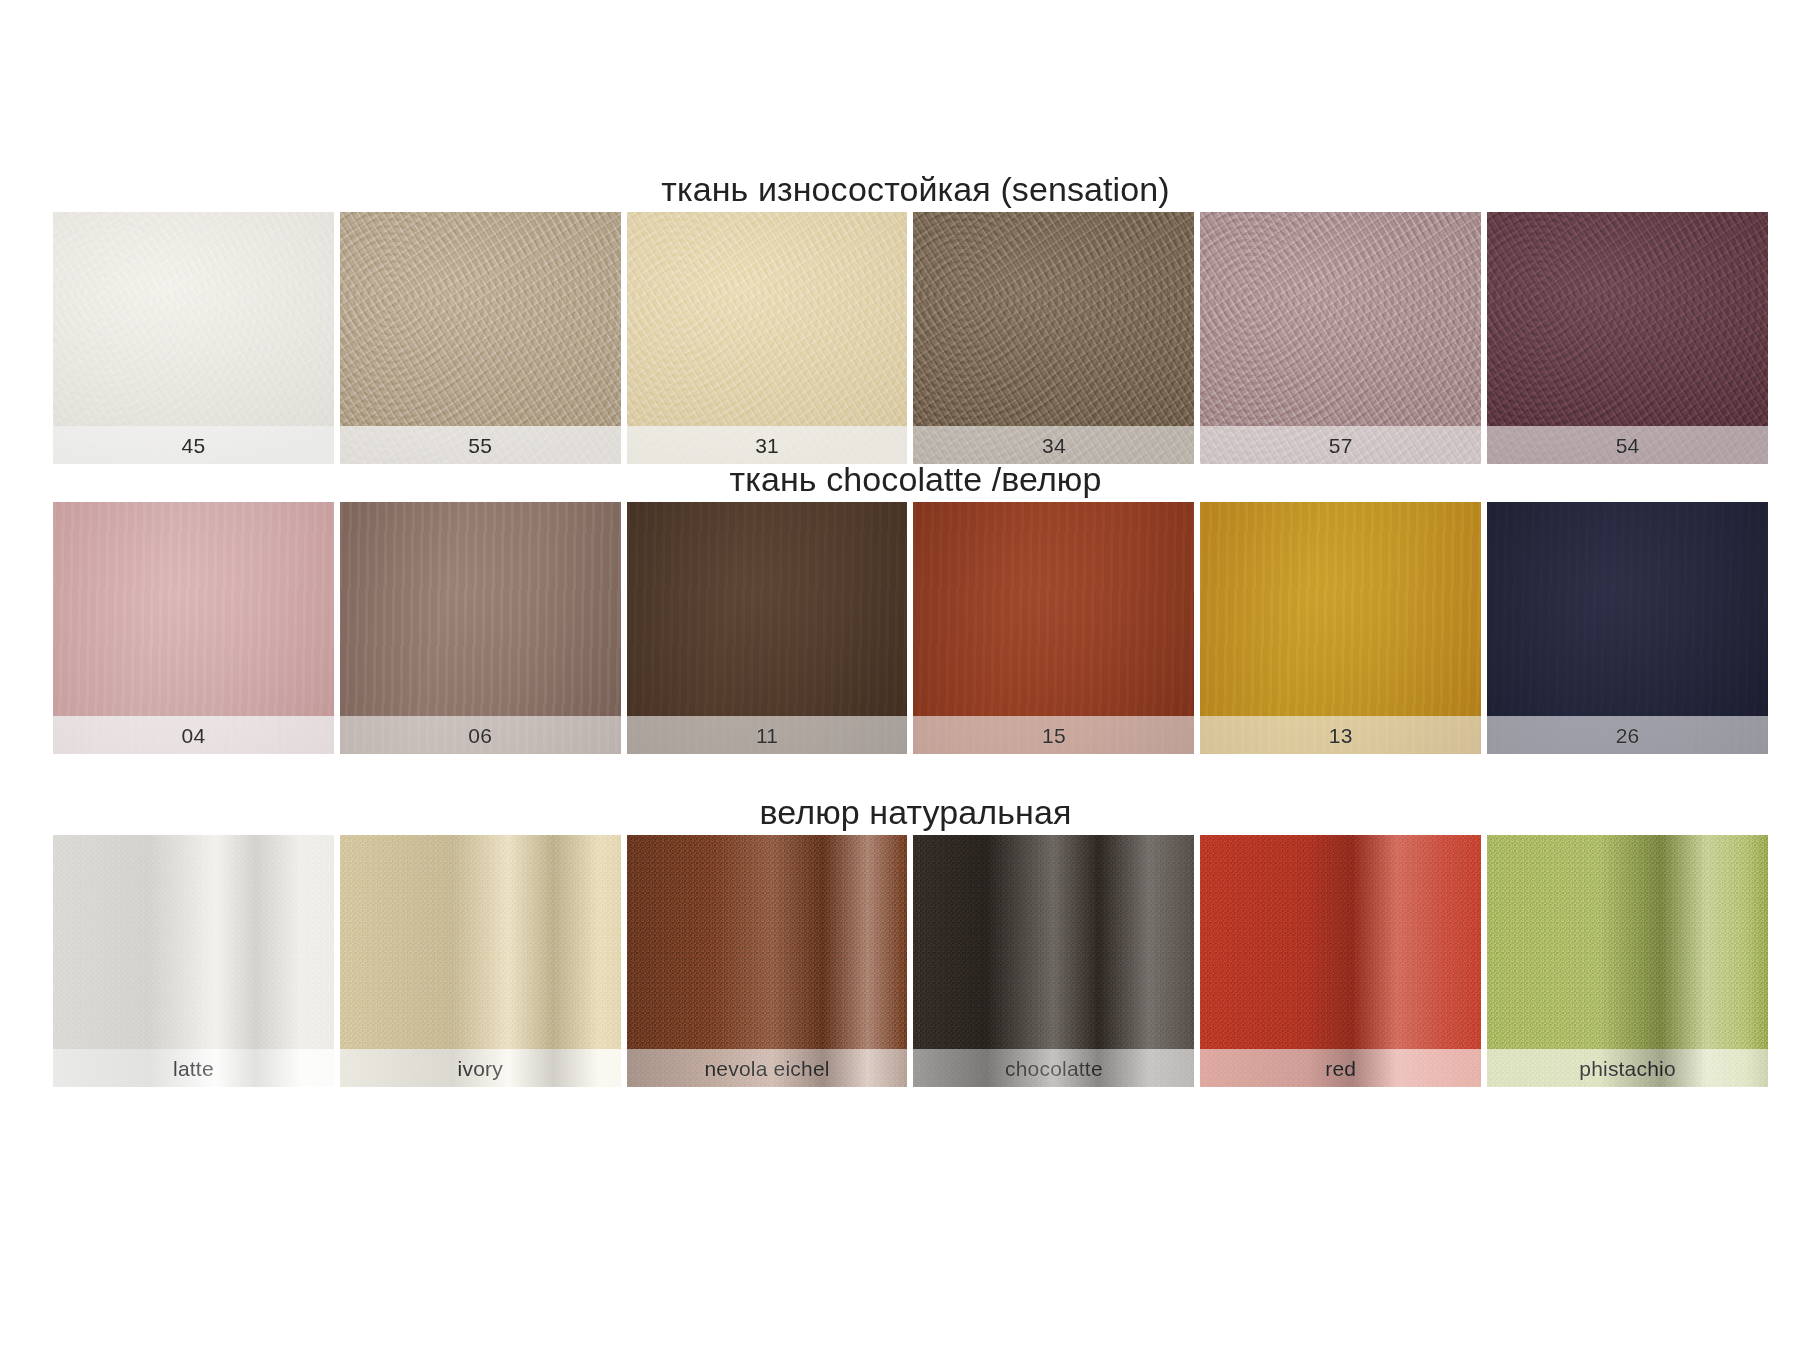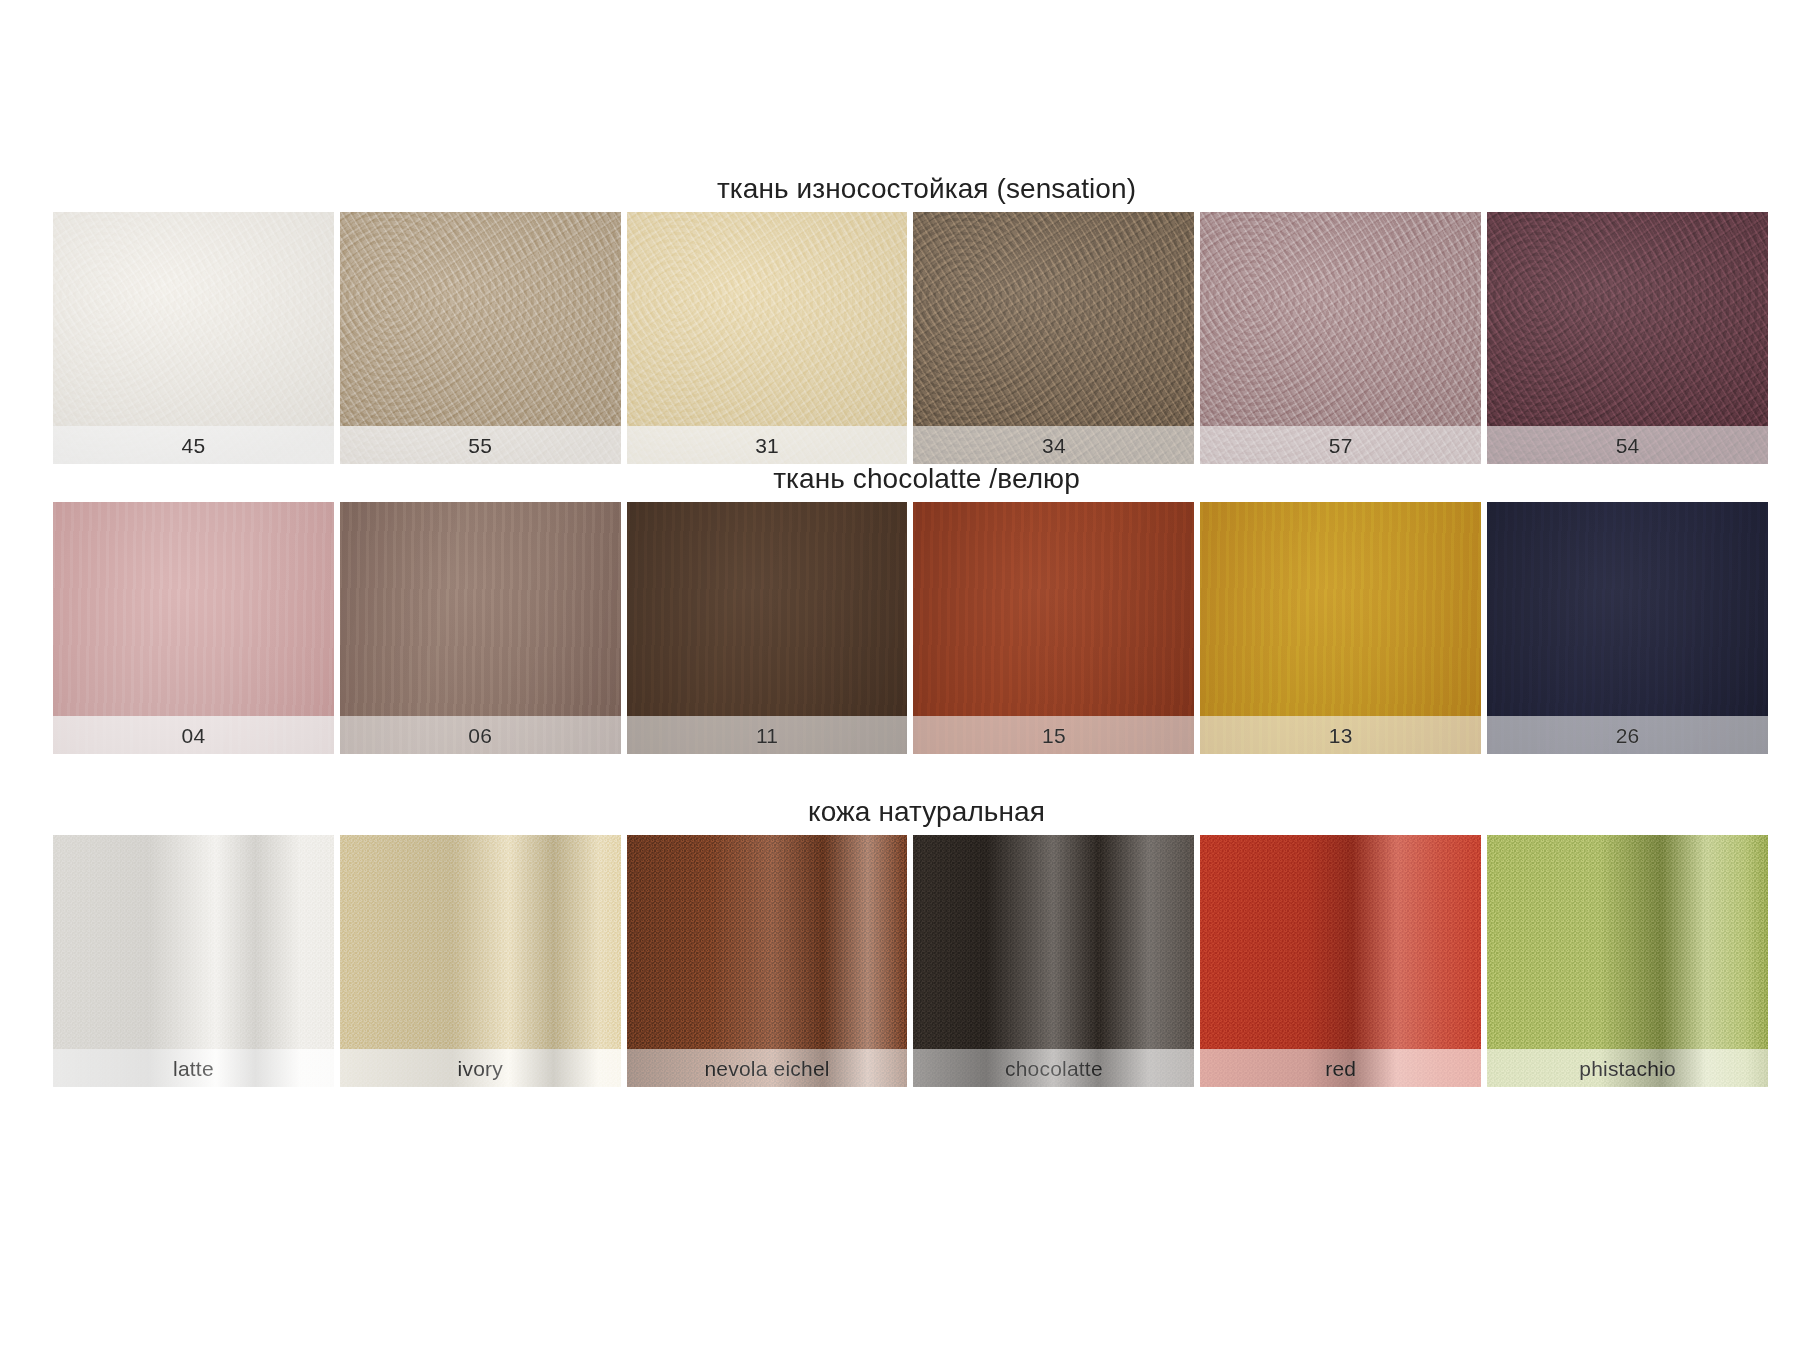--- a/index.html
+++ b/index.html
@@ -9,23 +9,23 @@
     font-family:"Liberation Sans","DejaVu Sans",sans-serif;
     color:#1a1a1a;
     -webkit-font-smoothing:antialiased;
     overflow:hidden;
   }
   #sheet{position:relative;width:1817px;height:1355px;background:#fff;}
 
   
   .section{position:absolute;left:53px;width:1715px;}
   .section-title{
-    position:absolute;left:16px;top:0;width:100%;
+    position:absolute;left:5px;top:0;width:100%;
     text-align:center;
-    font-size:28px;
+    font-size:34px;
     font-weight:400;
     letter-spacing:.1px;
     color:#222;
     line-height:34px;
     white-space:nowrap;
   }
   .row{position:absolute;left:0;top:40px;width:100%;height:252px;
        display:flex;gap:6px;}
   .swatch{
     position:relative;
@@ -159,21 +159,21 @@
       <div class="swatch tex-velvet" style="background-color: rgb(198, 148, 28);">
         <div class="cap dark">13</div>
       </div>
       <div class="swatch tex-velvet" style="background-color: rgb(27, 29, 53);">
         <div class="cap dark">26</div>
       </div>
     </div>
   </div>
 
   <div class="section" style="top:795px;">
-    <div class="section-title">кожа натуральная</div>
+    <div class="section-title">велюр натуральная</div>
     <div class="row">
       <div class="swatch tex-leather" style="background-color: rgb(236, 234, 229); --fold: linear-gradient(90deg, rgba(0,0,0,.07) 0%, rgba(0,0,0,.10) 34%, rgba(255,255,255,.34) 58%, rgba(0,0,0,.10) 72%, rgba(255,255,255,.22) 88%, rgba(255,255,255,.10) 100%);">
         <div class="cap light">latte</div>
       </div>
       <div class="swatch tex-leather" style="background-color: rgb(226, 211, 168); --fold: linear-gradient(90deg, rgba(0,0,0,.06) 0%, rgba(0,0,0,.12) 40%, rgba(255,255,255,.30) 60%, rgba(0,0,0,.16) 76%, rgba(255,255,255,.24) 92%, rgba(255,255,255,.08) 100%);">
         <div class="cap light">ivory</div>
       </div>
       <div class="swatch tex-leather" style="background-color: rgb(126, 67, 39); --fold: linear-gradient(90deg, rgba(0,0,0,.18) 0%, rgba(0,0,0,.06) 30%, rgba(255,255,255,.14) 52%, rgba(0,0,0,.22) 70%, rgba(255,255,255,.34) 86%, rgba(0,0,0,.10) 100%);">
         <div class="cap dark">nevola eichel</div>
       </div>

